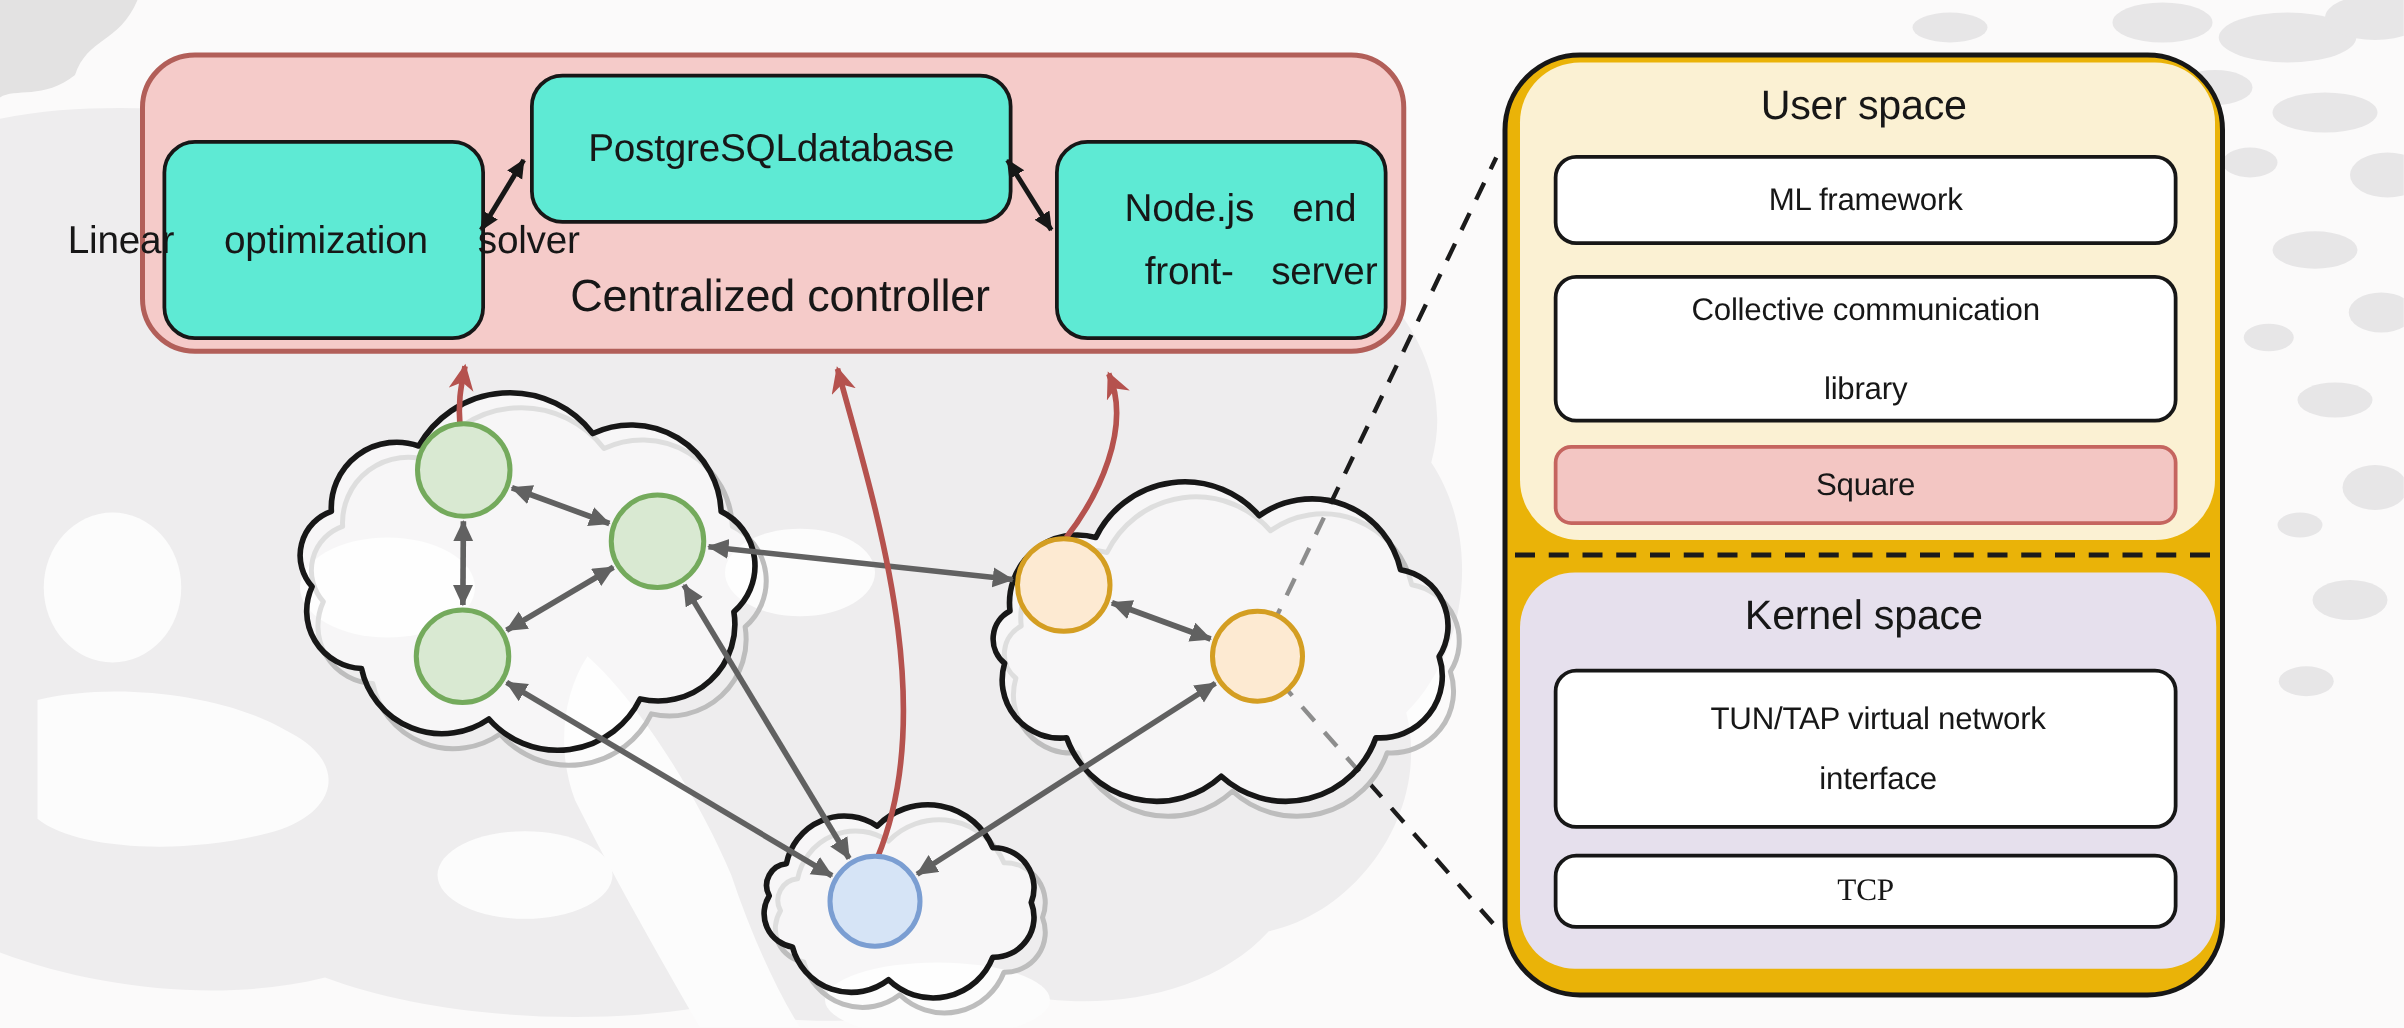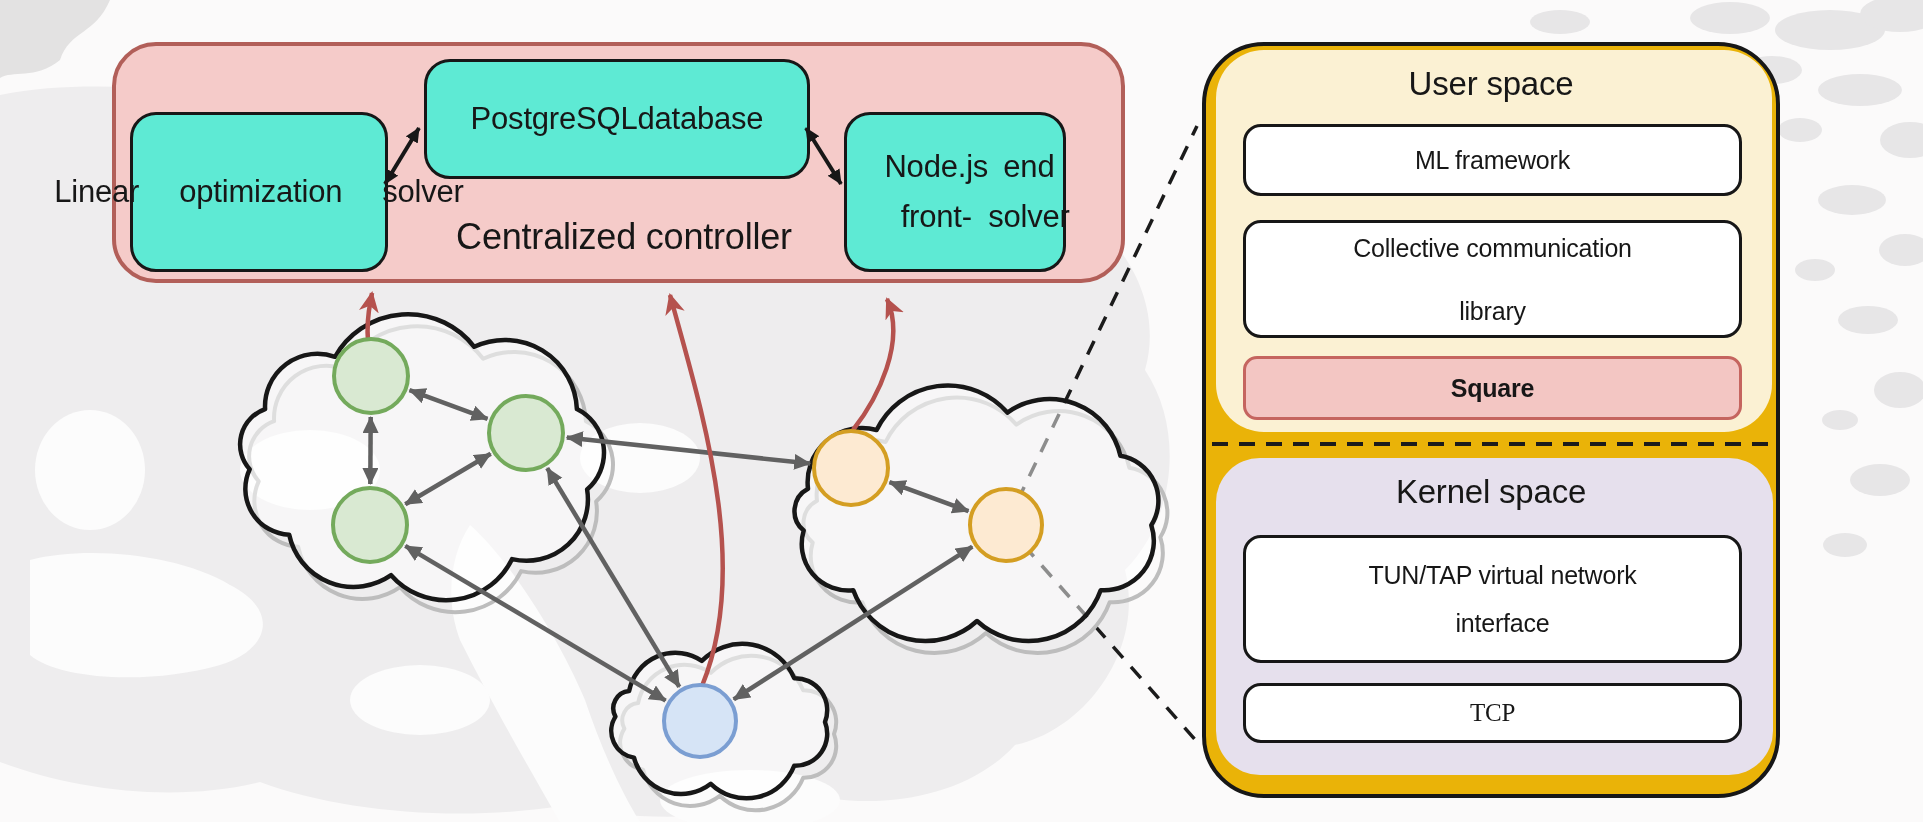--- a/index.html
+++ b/index.html
@@ -14,21 +14,21 @@
      background:var(--controller_fill,#f5cbc9);
      border:4px solid var(--controller_border,#b25f59);
      border-radius:44px;box-sizing:border-box;z-index:1;}
   .cbox{position:absolute;background:#5eead4;border:3.5px solid var(--box_border,#171717);
      border-radius:26px;box-sizing:border-box;display:flex;flex-direction:row;
      align-items:center;justify-content:center;text-align:center;
      font-size:31px;line-height:50px;letter-spacing:-0.2px;}
   .cbox .ln{display:block;}
   .b-solver{left:14px;top:66px;width:258px;height:160px;gap:40px;}
   .b-db{left:308px;top:13px;width:386px;height:120px;}
-  .b-fe{left:728px;top:66px;width:222px;height:160px;padding-left:44px;}
+  .b-fe{left:728px;top:66px;width:266px;height:160px;padding-left:44px;}
   .ctrl-label{position:absolute;left:288px;top:166px;width:440px;height:50px;
      font-size:36px;letter-spacing:-0.2px;text-align:center;line-height:50px;}
 
   
   .panel{position:absolute;left:1202px;top:42px;width:578px;height:756px;
      background:#eab308;border:4px solid var(--box_border,#171717);
      border-radius:62px;box-sizing:border-box;z-index:1;}
   .sec{position:absolute;box-sizing:border-box;}
   .sec-user{left:10px;top:4px;width:556px;height:382px;border-radius:48px;
      background:var(--user_fill,#fbf1d3);}
@@ -40,21 +40,21 @@
   .t-kernel{top:424px;}
   .pbox{position:absolute;left:37px;width:499px;background:#fff;
      border:3.5px solid var(--box_border,#171717);border-radius:18px;
      box-sizing:border-box;display:flex;flex-direction:column;align-items:center;
      justify-content:center;text-align:center;font-size:25px;line-height:48px;
      letter-spacing:-0.2px;}
   .pbox .ln{display:block;}
   .pb-u1{top:78px;height:72px;}
   .pb-u2{top:174px;height:118px;gap:15px;}
   .pb-u3{top:310px;height:64px;border-radius:14px;
-     background:var(--accent_fill,#f3c6c3);border-color:var(--accent_border,#c5655f);font-weight:bold;}
+     background:var(--accent_fill,#f3c6c3);border-color:var(--accent_border,#c5655f);}
   .pb-k1{top:489px;height:128px;padding-left:20px;}
   .pb-k2{top:637px;height:60px;font-family:Liberation Serif, serif;}
 </style>
 </head>
 <body>
 
 <div class="canvas">
 
   <svg class="layer bg" viewBox="0 0 1923 822">
     <path fill="#eeedee" d="M0,95 C120,70 260,110 330,85 C430,60 520,95 610,90 C700,86 780,120 860,115
@@ -98,21 +98,21 @@
       <span class="ln">Linear</span>
       <span class="ln">optimization</span>
       <span class="ln">solver</span>
     </div>
     <div class="cbox b-db">
       <span class="ln">PostgreSQL</span>
       <span class="ln">database</span>
     </div>
     <div class="cbox b-fe">
       <span class="ln">Node.js front-</span>
-      <span class="ln">end solver</span>
+      <span class="ln">end server</span>
     </div>
     <div class="ctrl-label">Centralized controller</div>
   </div>
 
   <div class="panel">
     <div class="sec sec-user"></div>
     <div class="sec sec-kernel"></div>
     <div class="sec-title t-user">User space</div>
     <div class="sec-title t-kernel">Kernel space</div>
     <div class="pbox pb-u1">ML framework</div>

